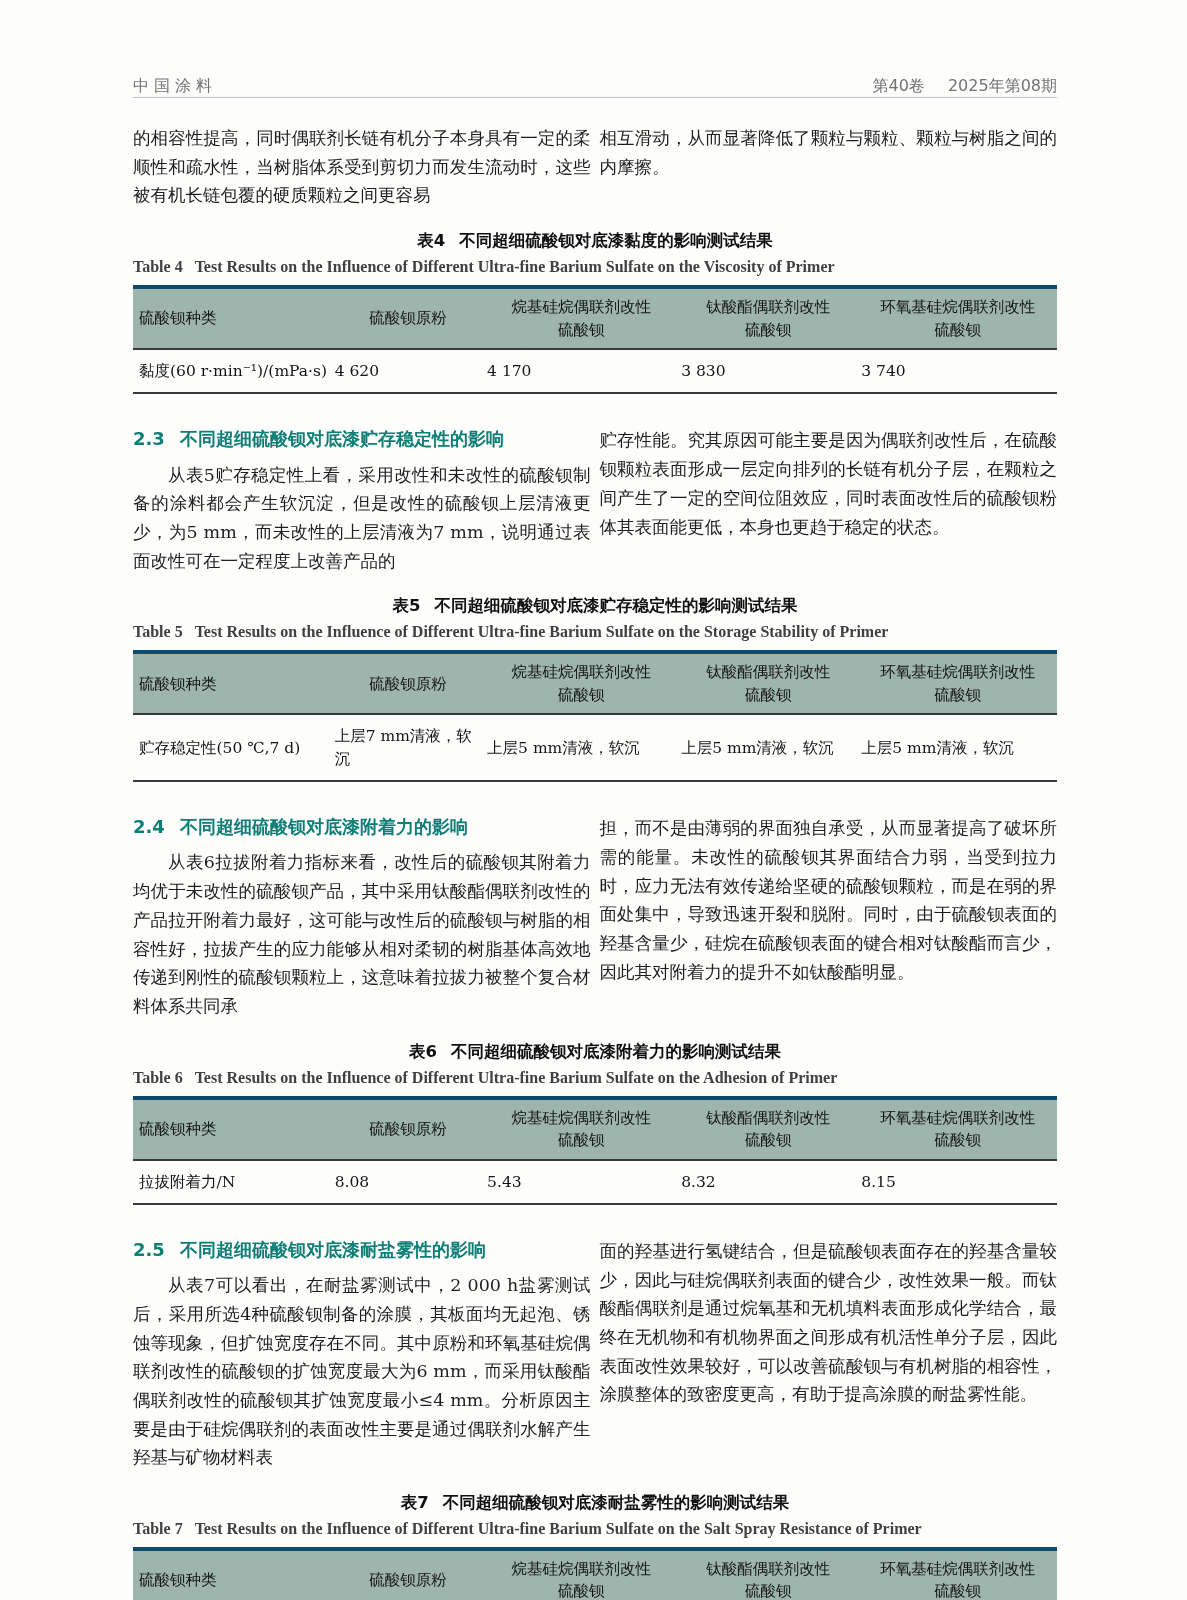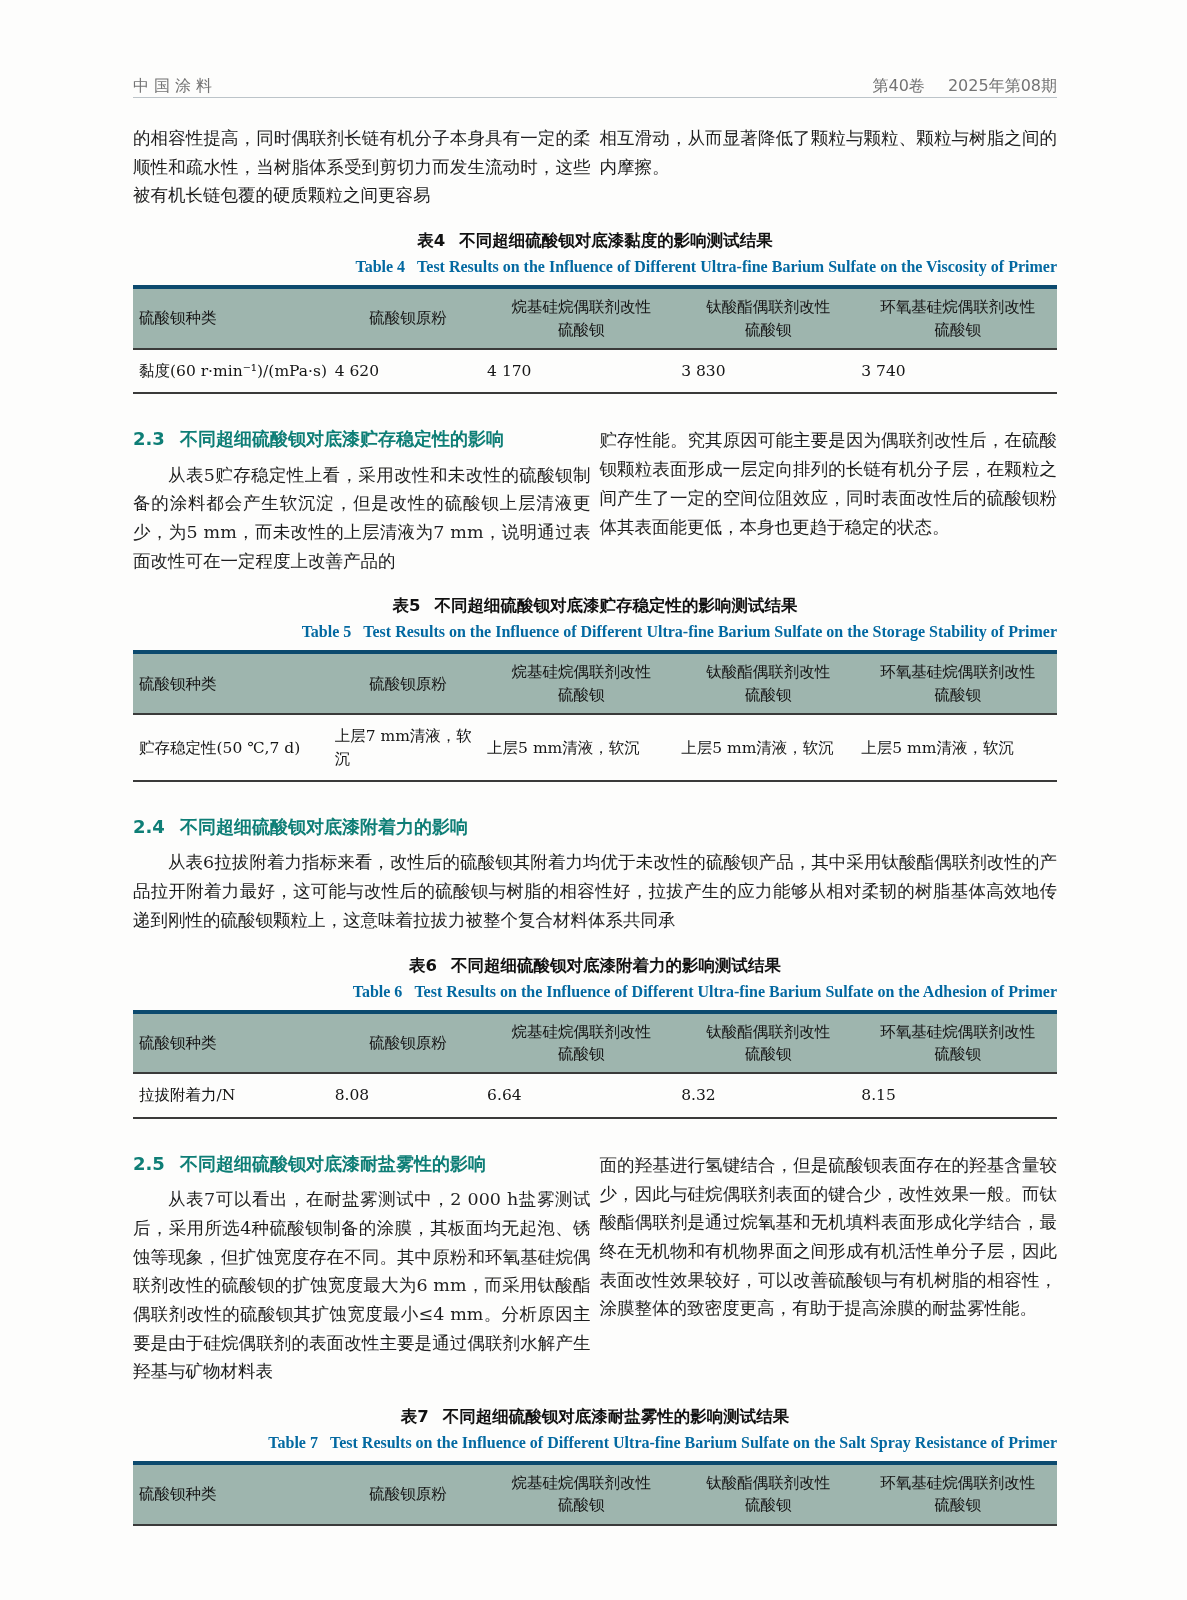--- a/index.html
+++ b/index.html
@@ -29,22 +29,22 @@
   }
   .section-heading .num{margin-right:15px;}
   
   .tbl-block{margin:20px 0 6px;}
   .tbl-title-cn{
     text-align:center;font-family:"DejaVu Sans",sans-serif;font-weight:bold;
     font-size:16.5px;color:#111;margin:0 0 6px 0;
   }
   .tbl-title-cn .label{margin-right:14px;}
   .tbl-title-en{
-    text-align:right;font-family:"Liberation Serif",serif;font-weight:bold;
-    font-size:16px;color:#0369a1;margin:0 0 9px 0;
+    text-align:left;font-family:"Liberation Serif",serif;font-weight:bold;
+    font-size:16px;color:#404040;margin:0 0 9px 0;
   }
   .tbl-title-en .label{margin-right:12px;}
   table{
     width:100%;border-collapse:collapse;table-layout:fixed;
     border-top:4px solid #0c4a6e;border-bottom:2px solid #3a3a3a;
     font-size:15.5px;color:#151515;
   }
   thead th{
     background:#9eb5ae;border-bottom:2px solid #3a3a3a;
     font-weight:normal;padding:7px 3px;white-space:pre-line;line-height:1.45;
@@ -167,20 +167,23 @@
   </table>
 </div>
 
 <div class="two-col">
   <div class="col">
     <h3 class="section-heading">
       <span class="num">2.4</span><span>不同超细硫酸钡对底漆附着力的影响</span>
     </h3>
     <p class="body-text indent">从表6拉拔附着力指标来看，改性后的硫酸钡其附着力均优于未改性的硫酸钡产品，其中采用钛酸酯偶联剂改性的产品拉开附着力最好，这可能与改性后的硫酸钡与树脂的相容性好，拉拔产生的应力能够从相对柔韧的树脂基体高效地传递到刚性的硫酸钡颗粒上，这意味着拉拔力被整个复合材料体系共同承</p>
   </div>
+  <div class="col">
+    <p class="body-text">担，而不是由薄弱的界面独自承受，从而显著提高了破坏所需的能量。未改性的硫酸钡其界面结合力弱，当受到拉力时，应力无法有效传递给坚硬的硫酸钡颗粒，而是在弱的界面处集中，导致迅速开裂和脱附。同时，由于硫酸钡表面的羟基含量少，硅烷在硫酸钡表面的键合相对钛酸酯而言少，因此其对附着力的提升不如钛酸酯明显。</p>
+  </div>
 </div>
 
 <div class="tbl-block">
   <div class="tbl-title-cn">
     <span class="label">表6</span><span>不同超细硫酸钡对底漆附着力的影响测试结果</span>
   </div>
   <div class="tbl-title-en">
     <span class="label">Table 6</span><span>Test Results on the Influence of Different Ultra-fine Barium Sulfate on the Adhesion of Primer</span>
   </div>
   <table>
@@ -200,21 +203,21 @@
       <th>钛酸酯偶联剂改性
 硫酸钡</th>
       <th>环氧基硅烷偶联剂改性
 硫酸钡</th>
     </tr>
       </thead>
     <tbody>
         <tr>
       <td class="c0">拉拔附着力/N</td>
       <td>8.08</td>
-      <td>6.64</td>
+      <td>5.43</td>
       <td>8.32</td>
       <td>8.15</td>
     </tr>
       </tbody>
   </table>
 </div>
 
 <div class="two-col">
   <div class="col">
     <h3 class="section-heading">

